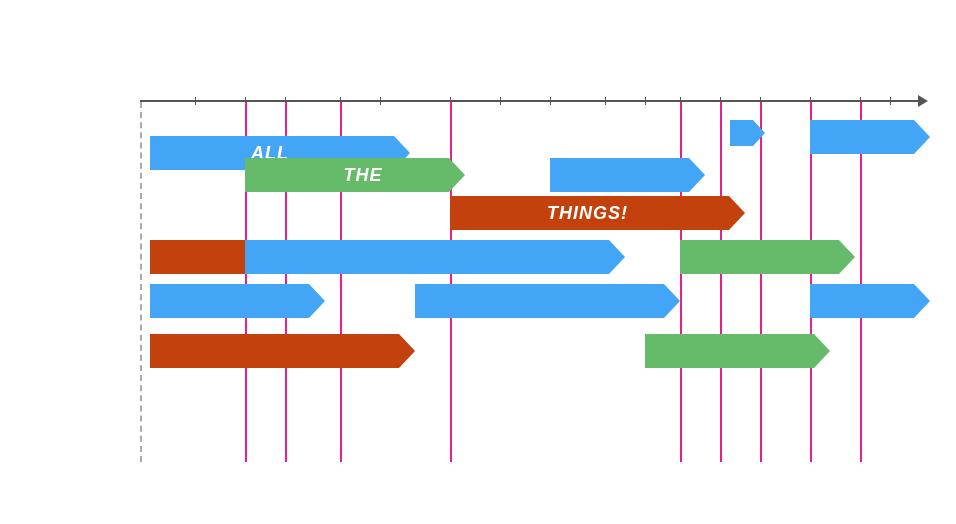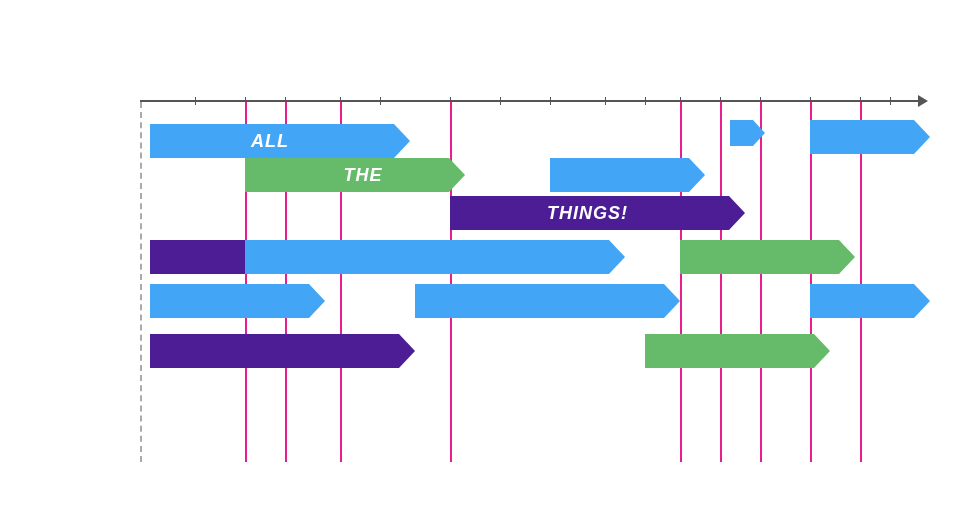--- a/index.html
+++ b/index.html
@@ -111,21 +111,21 @@
       clip-path: polygon(0 0, calc(100% - 16px) 0, 100% 50%, calc(100% - 16px) 100%, 0 100%);
     }
 
     .bar.small {
       clip-path: polygon(0 0, calc(100% - 12px) 0, 100% 50%, calc(100% - 12px) 100%, 0 100%);
       height: 26px;
     }
 
     .bar.blue { background: #42a5f5; }
     .bar.green { background: #66bb6a; }
-    .bar.pink { background: #4c1d95; }
+    .bar.pink { background: #c2410c; }
 
     .bar-label {
       color: white;
       font-style: italic;
       font-weight: bold;
       font-size: 18px;
       letter-spacing: 1px;
       padding-right: 20px;
     }
 
@@ -173,21 +173,21 @@
       <div class="due-line" style="left: 280px;"></div>
       <div class="due-line" style="left: 390px;"></div>
       <div class="due-line" style="left: 620px;"></div>
       <div class="due-line" style="left: 660px;"></div>
       <div class="due-line" style="left: 700px;"></div>
       <div class="due-line" style="left: 750px;"></div>
       <div class="due-line" style="left: 800px;"></div>
     </div>
 
   <div id="bars-container">
-      <div class="bar blue" style="left: 90px; top: 84px; width: 260px;">
+      <div class="bar blue" style="left: 90px; top: 96px; width: 260px;">
         <span class="bar-label">ALL</span>
       </div>
       <div class="bar green" style="left: 185px; top: 118px; width: 220px; padding-left: 36px;">
         <span class="bar-label">THE</span>
       </div>
       <div class="bar pink" style="left: 390px; top: 156px; width: 295px;">
         <span class="bar-label">THINGS!</span>
       </div>
       <div class="bar blue" style="left: 490px; top: 118px; width: 155px;"></div>
       <div class="bar blue small" style="left: 670px; top: 80px; width: 35px;"></div>

